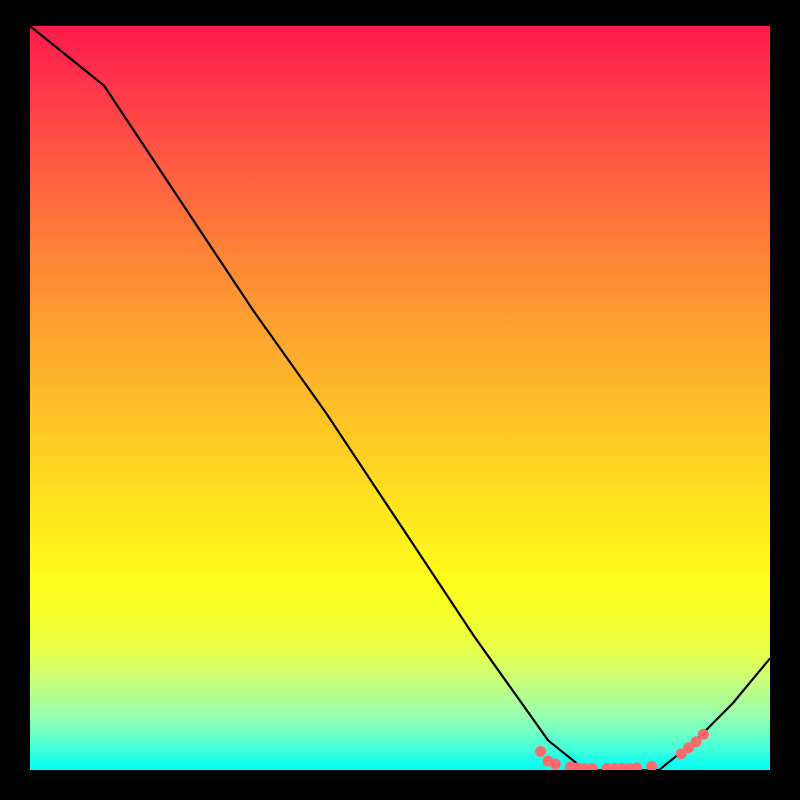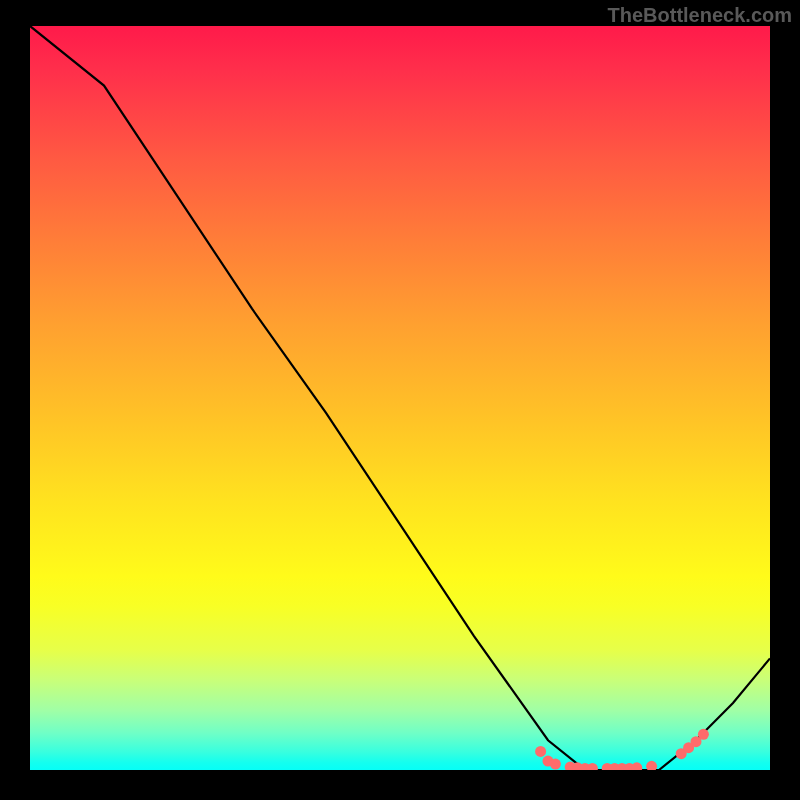--- a/index.html
+++ b/index.html
@@ -72,21 +72,20 @@
 }
 .marker {
   fill: #ff6b6b;
   stroke: none;
 }
 </style>
 </head>
 <body>
 
 <div class="container">
-  <div class="watermark">TheBottleneck.com</div>
   <div class="plot-area">
     <div class="gradient-bg"></div>
     <svg class="curve-svg" viewBox="0 0 740 744" preserveAspectRatio="none">
       <path class="curve-line" d="M0.00 0.00 L74.00 59.52 L148.00 171.12 L222.00 282.72 L296.00 386.88 L370.00 498.48 L444.00 610.08 L518.00 714.24 L555.00 744.00 L592.00 744.00 L629.00 744.00 L666.00 714.24 L703.00 677.04 L740.00 632.40"></path>
       <g>
           <circle class="marker" cx="510.60" cy="725.40" r="5.5"></circle>
           <circle class="marker" cx="518.00" cy="735.07" r="5.5"></circle>
           <circle class="marker" cx="525.40" cy="738.05" r="5.5"></circle>
           <circle class="marker" cx="540.20" cy="741.02" r="5.5"></circle>
           <circle class="marker" cx="547.60" cy="741.77" r="5.5"></circle>

